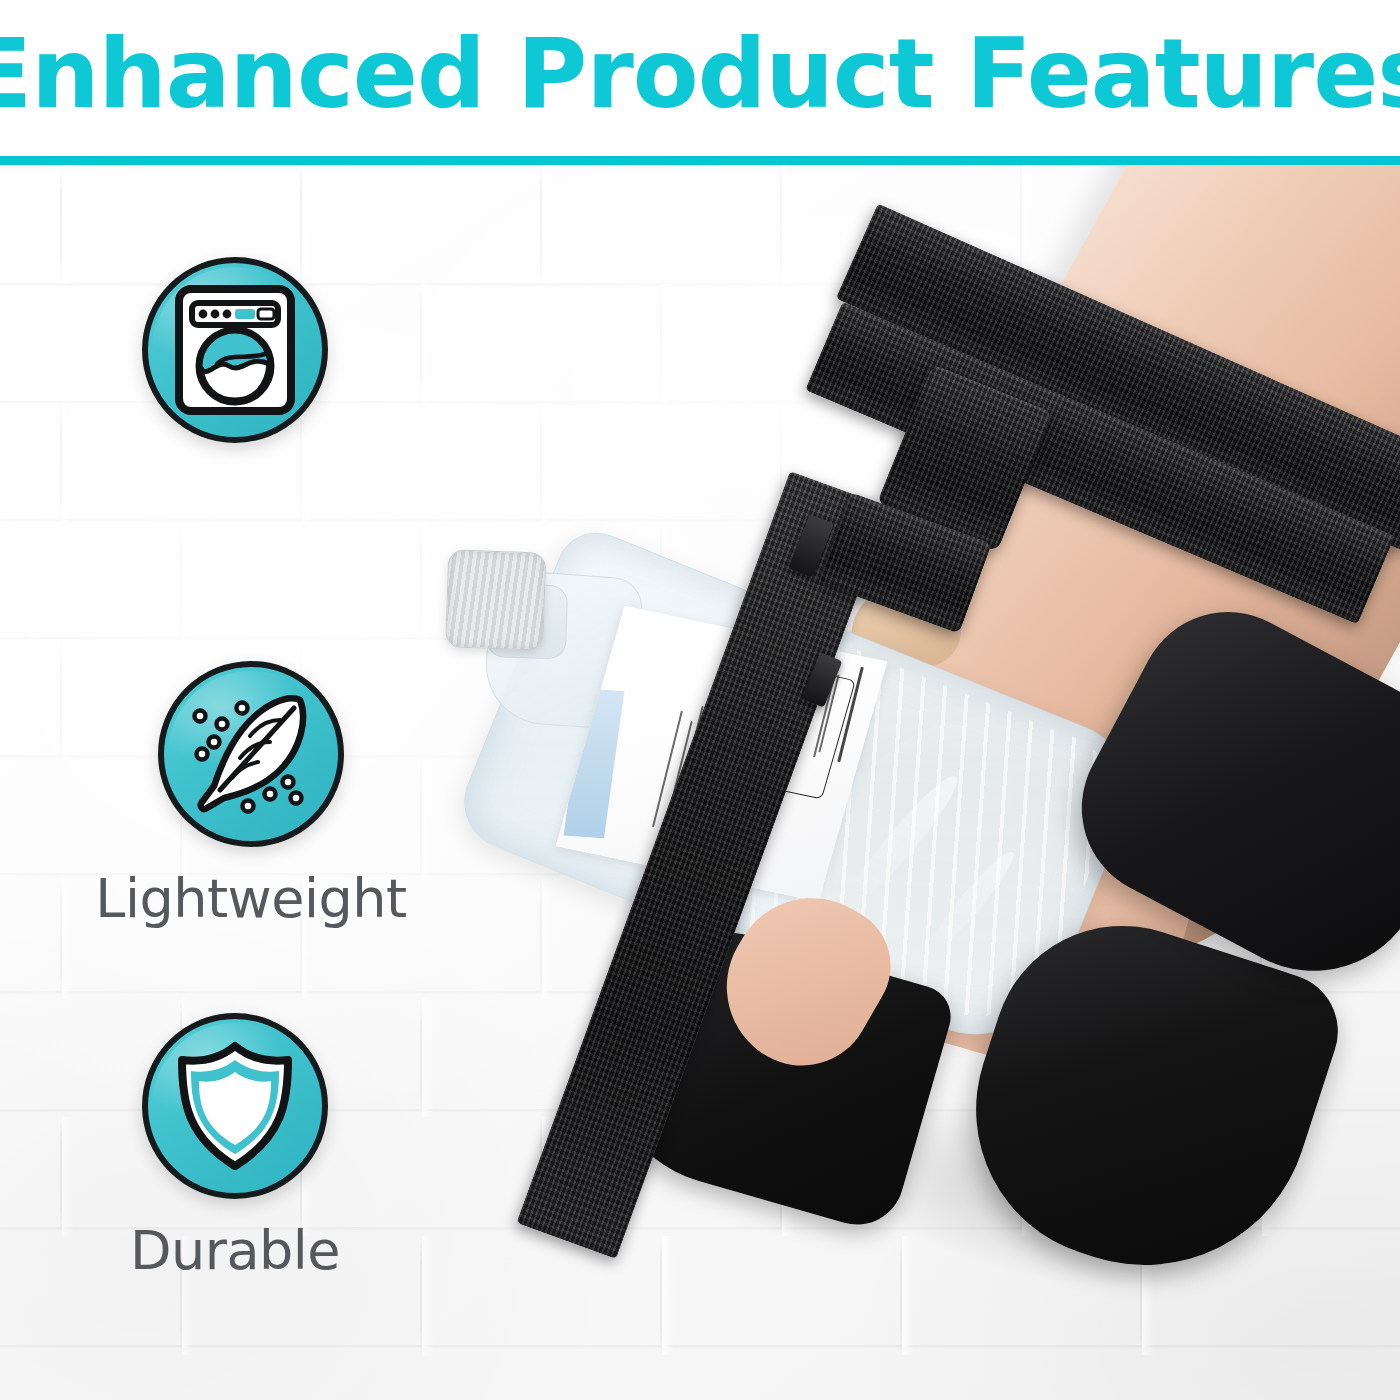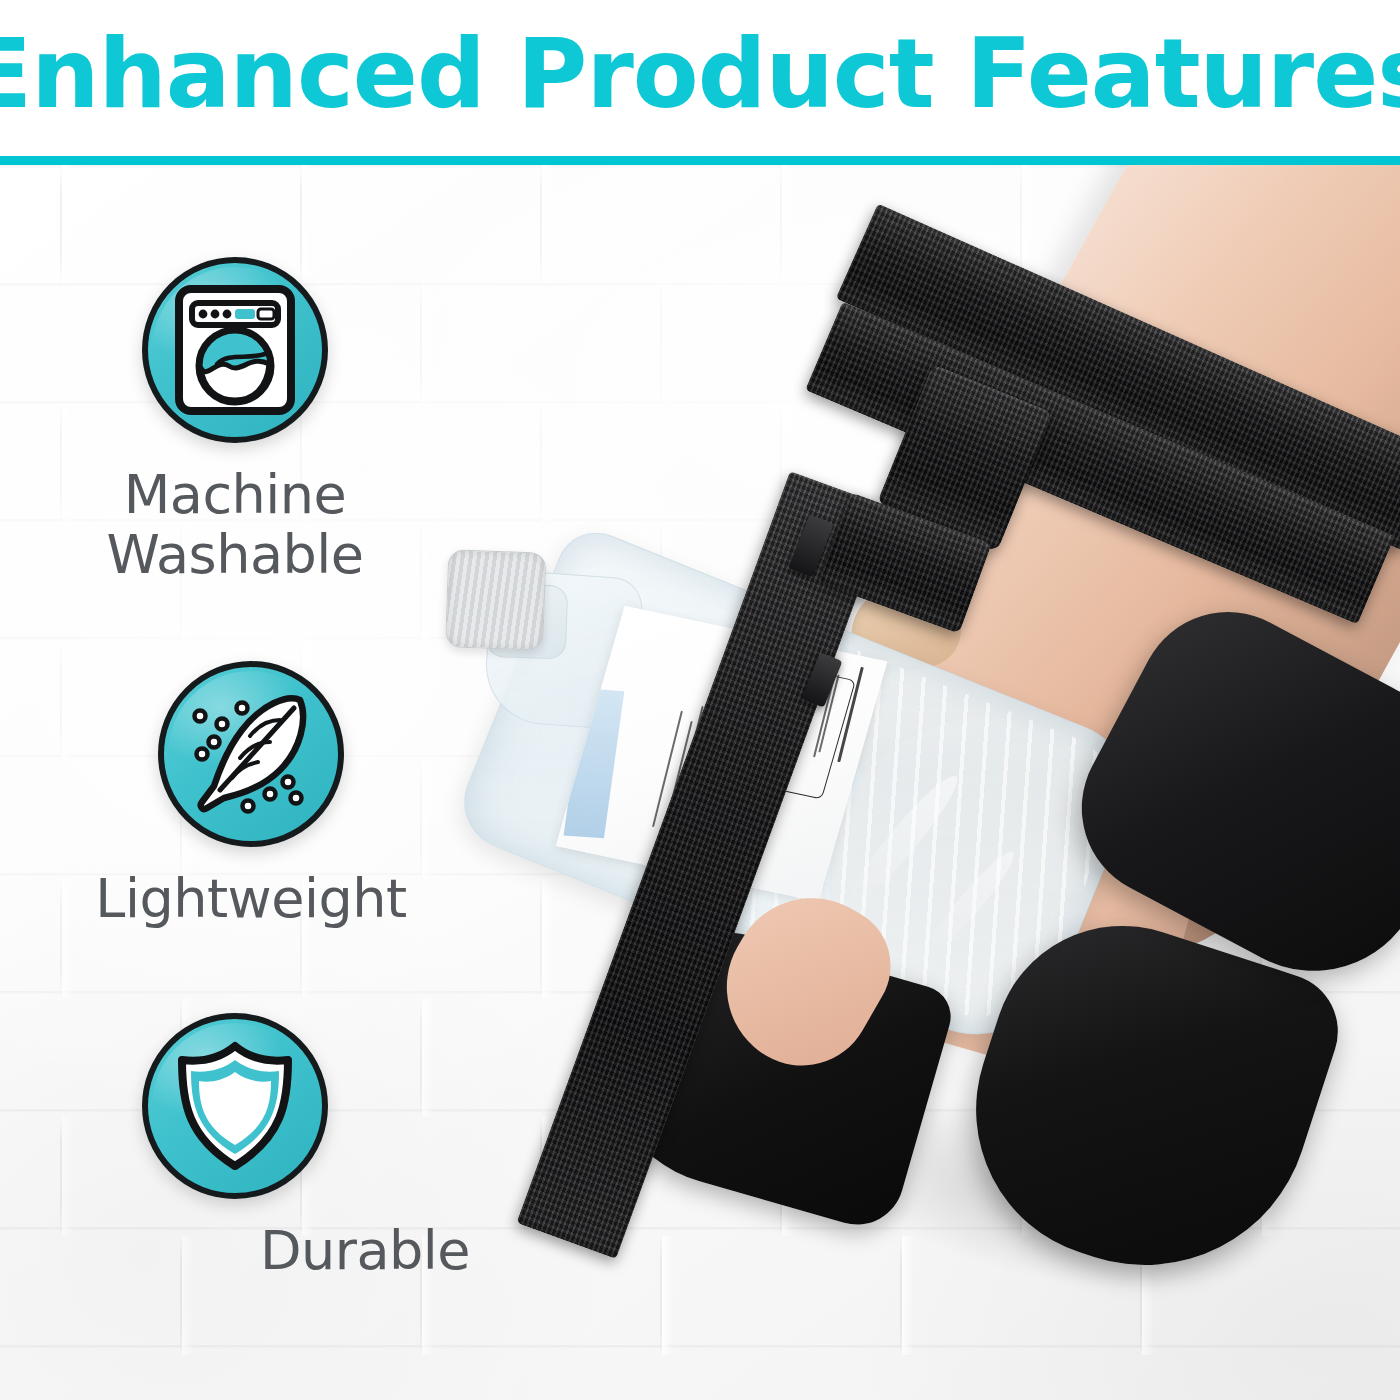--- a/index.html
+++ b/index.html
@@ -420,24 +420,20 @@
           <rect x="19" y="19" width="86" height="22" rx="6" fill="#ffffff" stroke="#111315" stroke-width="6"></rect>
           <circle cx="30" cy="30" r="4.4" fill="#111315"></circle>
           <circle cx="42" cy="30" r="4.4" fill="#111315"></circle>
           <circle cx="54" cy="30" r="4.4" fill="#111315"></circle>
           <rect x="62" y="25" width="20" height="10" rx="3" fill="#3fc2cd"></rect>
           <rect x="85" y="25" width="16" height="10" rx="3" fill="#ffffff" stroke="#111315" stroke-width="3"></rect>
           <circle cx="62" cy="82" r="36" fill="#3fc2cd" stroke="#111315" stroke-width="7"></circle>
           <path d="M28 84 C34 96 44 74 56 82 C68 90 78 70 96 80 C94 104 80 116 62 116 C44 116 30 104 28 84 Z" fill="#ffffff" stroke="#111315" stroke-width="5" stroke-linejoin="round"></path>
           <path d="M44 80 C56 68 74 76 92 70" stroke="#111315" stroke-width="4.5" fill="none" stroke-linecap="round"></path>
         </svg>
-      </div>
-      <div class="flabel">
-        <span>Machine</span>
-        <span>Washable</span>
       </div>
     </div>
 
     <div class="feature" style="top:496px;margin-left:16px;">
       <div class="badge">
         <div class="gl"></div>
         <svg width="134" height="128" viewBox="0 0 134 128" fill="none">
           <path d="M116 10 C104 4 78 14 58 40 C44 58 36 78 30 96 L18 112 C15 116 18 121 23 118 L40 108
                    C58 104 80 96 96 80 C116 60 124 30 116 10 Z" fill="#ffffff" stroke="#111315" stroke-width="6.5" stroke-linejoin="round"></path>
           <path d="M110 18 L36 100" stroke="#111315" stroke-width="5" stroke-linecap="round"></path>
@@ -455,21 +451,21 @@
             <circle cx="112" cy="108" r="5.5"></circle>
             <circle cx="64" cy="116" r="5.5"></circle>
           </g>
         </svg>
       </div>
       <div class="flabel">
         <span>Lightweight</span>
       </div>
     </div>
 
-    <div class="feature" style="top:848px;text-align:right;">
+    <div class="feature" style="top:848px;">
       <div class="badge">
         <div class="gl"></div>
         <svg width="118" height="130" viewBox="0 0 118 130" fill="none">
           <path d="M59 5 C76 19 96 21 112 19 C112 62 106 96 59 125 C12 96 6 62 6 19 C22 21 42 19 59 5 Z" fill="#ffffff" stroke="#111315" stroke-width="8" stroke-linejoin="round"></path>
           <path d="M59 19 C73 30 90 32 103 30 C103 62 98 90 59 113 C20 90 15 62 15 30 C28 32 45 30 59 19 Z" fill="#3fc2cd"></path>
           <path d="M59 31 C71 40 85 42 95 40 C95 64 90 86 59 104 C28 86 23 64 23 40 C33 42 47 40 59 31 Z" fill="#ffffff"></path>
         </svg>
       </div>
       <div class="flabel">
         <span>Durable</span>

